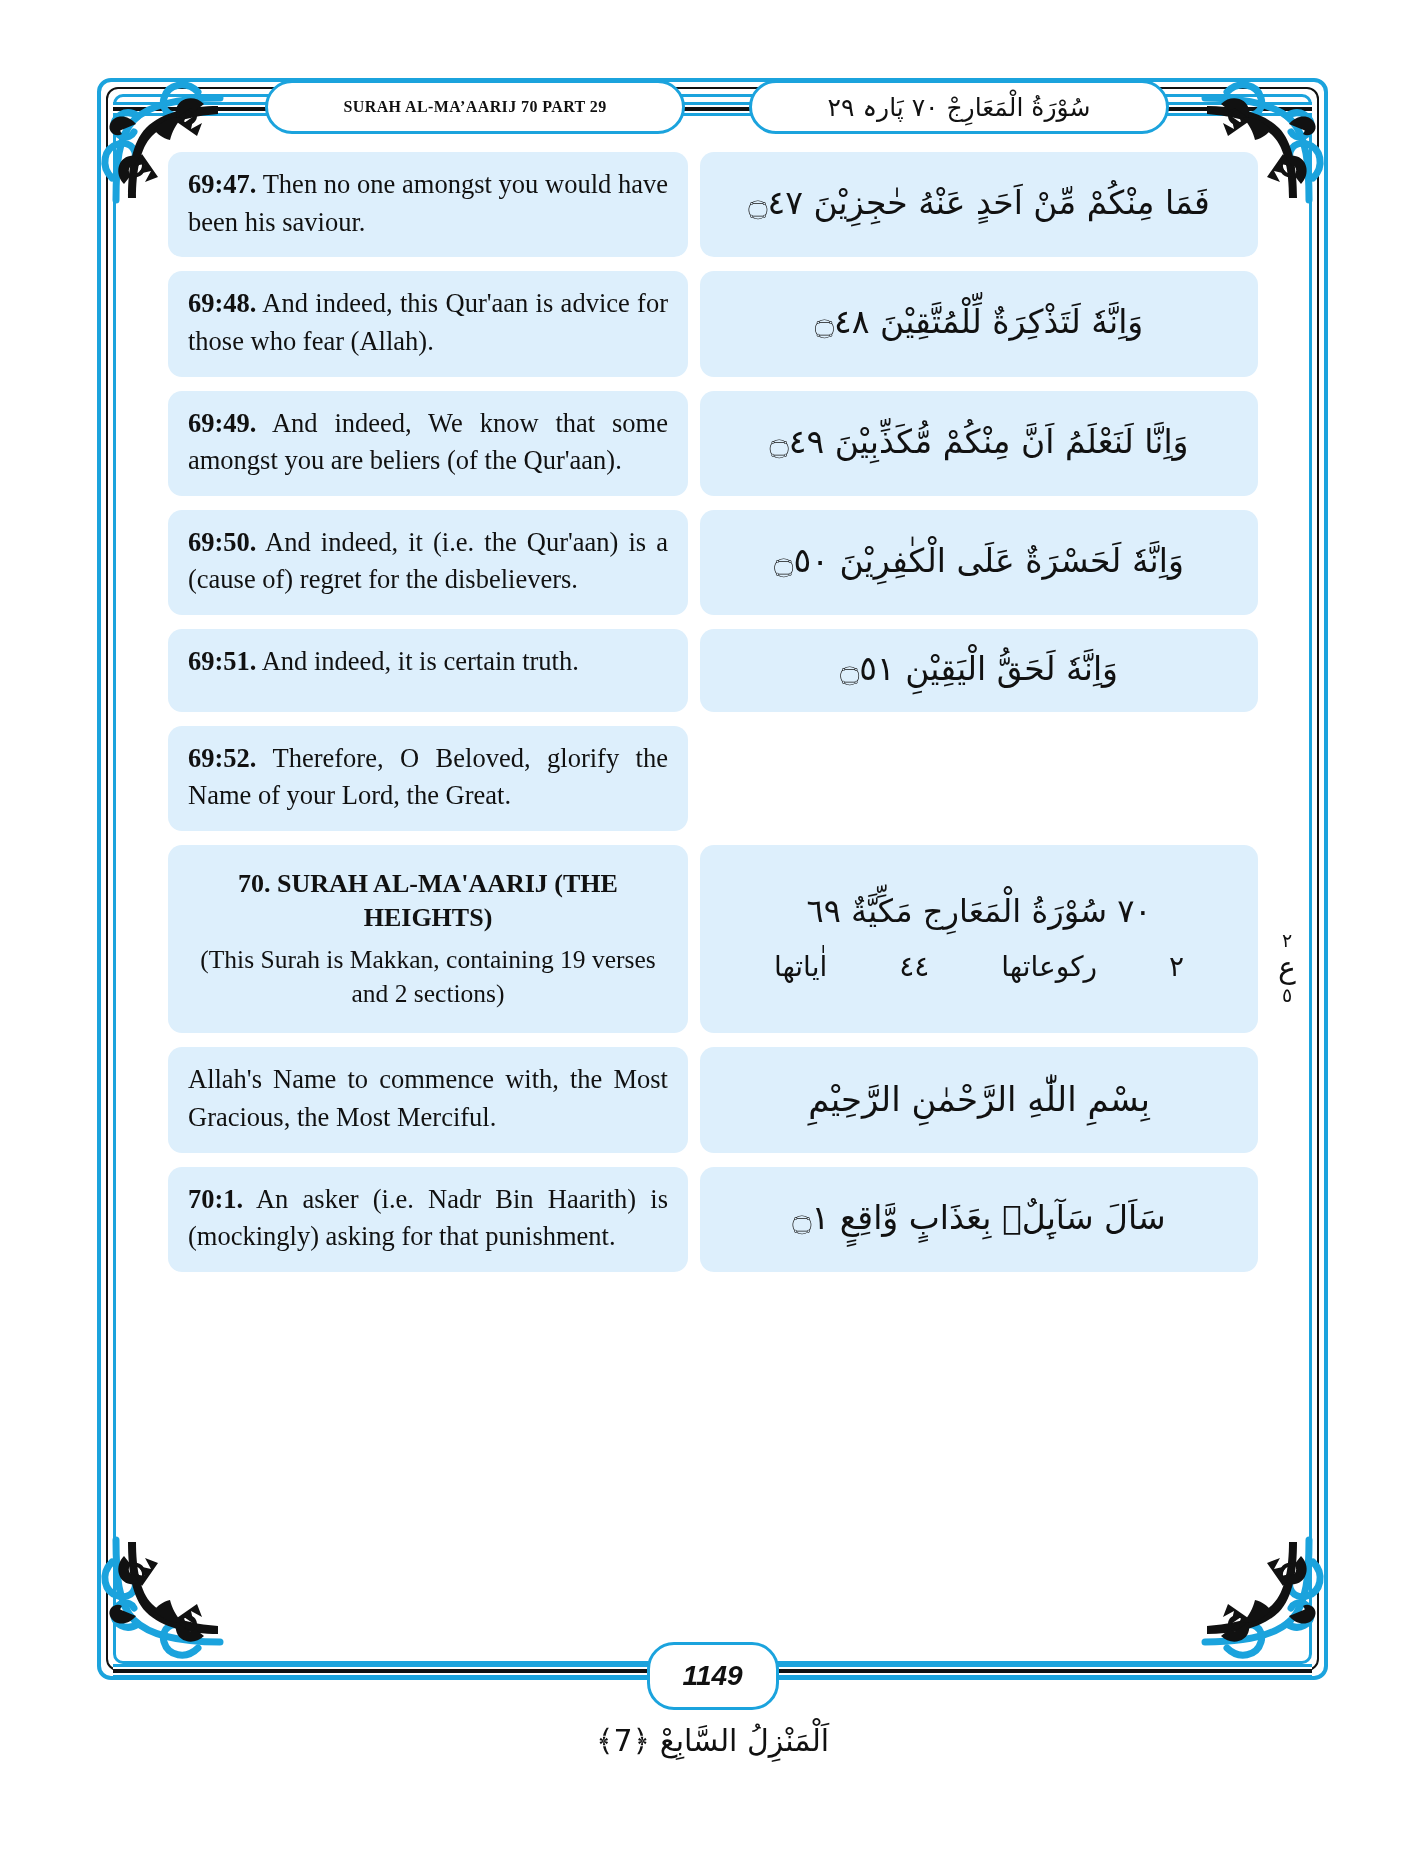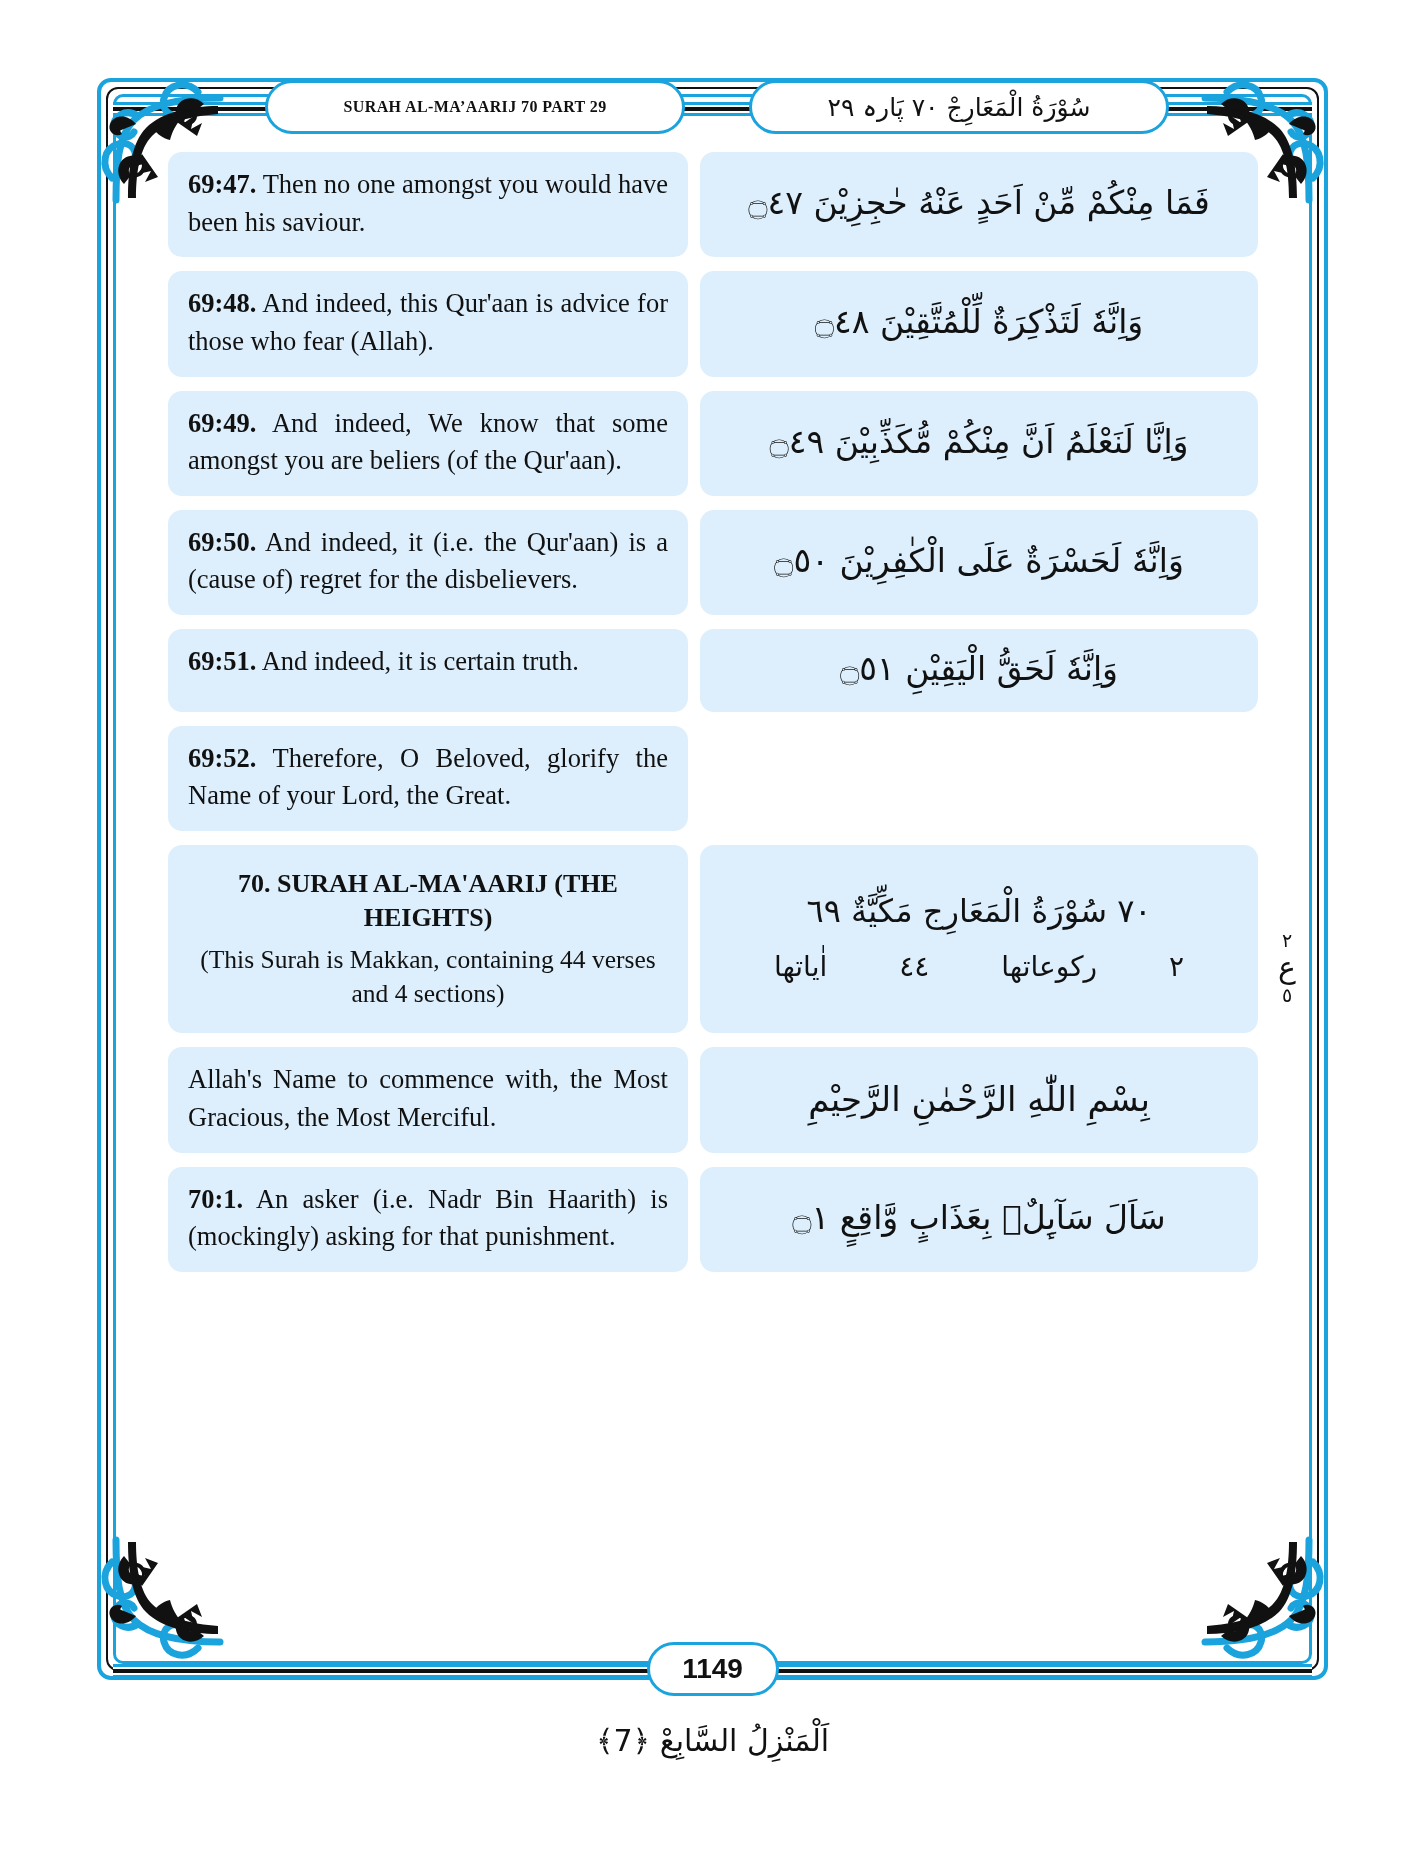--- a/index.html
+++ b/index.html
@@ -274,33 +274,34 @@
     border-top: 2px solid #111;
     border-bottom: 2px solid #111;
     box-sizing: border-box;
   }
   .page-pill {
     position: absolute;
     left: 50%;
     transform: translateX(-50%);
     top: 0;
     width: 132px;
-    height: 54px;
+    height: 68px;
     background: #ffffff;
     border: 3px solid #1ba3dd;
     border-radius: 27px;
     box-sizing: border-box;
     display: flex;
     align-items: center;
     justify-content: center;
     font-family: "Liberation Sans", sans-serif;
     font-weight: bold;
     font-size: 28px;
     color: #111111;
     z-index: 3;
+    font-style: italic;
   }
   .manzil {
     position: absolute;
     left: 0;
     width: 1425px;
     bottom: 92px;
     text-align: center;
     font-family: "DejaVu Sans", sans-serif;
     font-size: 30px;
     color: #111111;
@@ -470,21 +471,21 @@
     <div class="row">
       <div class="cell en">
         <span class="vnum">69:52.</span>
         <span>Therefore, O Beloved, glorify the Name of your Lord, the Great.</span>
       </div>
     </div>
 
     <div class="row">
       <div class="cell en surah-head">
         <span class="surah-title">70. SURAH AL-MA'AARIJ (THE HEIGHTS)</span>
-        <span class="surah-sub">(This Surah is Makkan, containing 44 verses and 4 sections)</span>
+        <span class="surah-sub">(This Surah is Makkan, containing 19 verses and 2 sections)</span>
       </div>
       <div class="cell ar surah-head-ar">
         <span class="surah-ar-line1">٧٠ سُوْرَةُ الْمَعَارِج مَكِّیَّةٌ ٦٩</span>
         <span class="surah-ar-line2">
           <span>٢</span>
           <span>رکوعاتھا</span>
           <span>٤٤</span>
           <span>اٰیاتھا</span>
         </span>
       </div>

